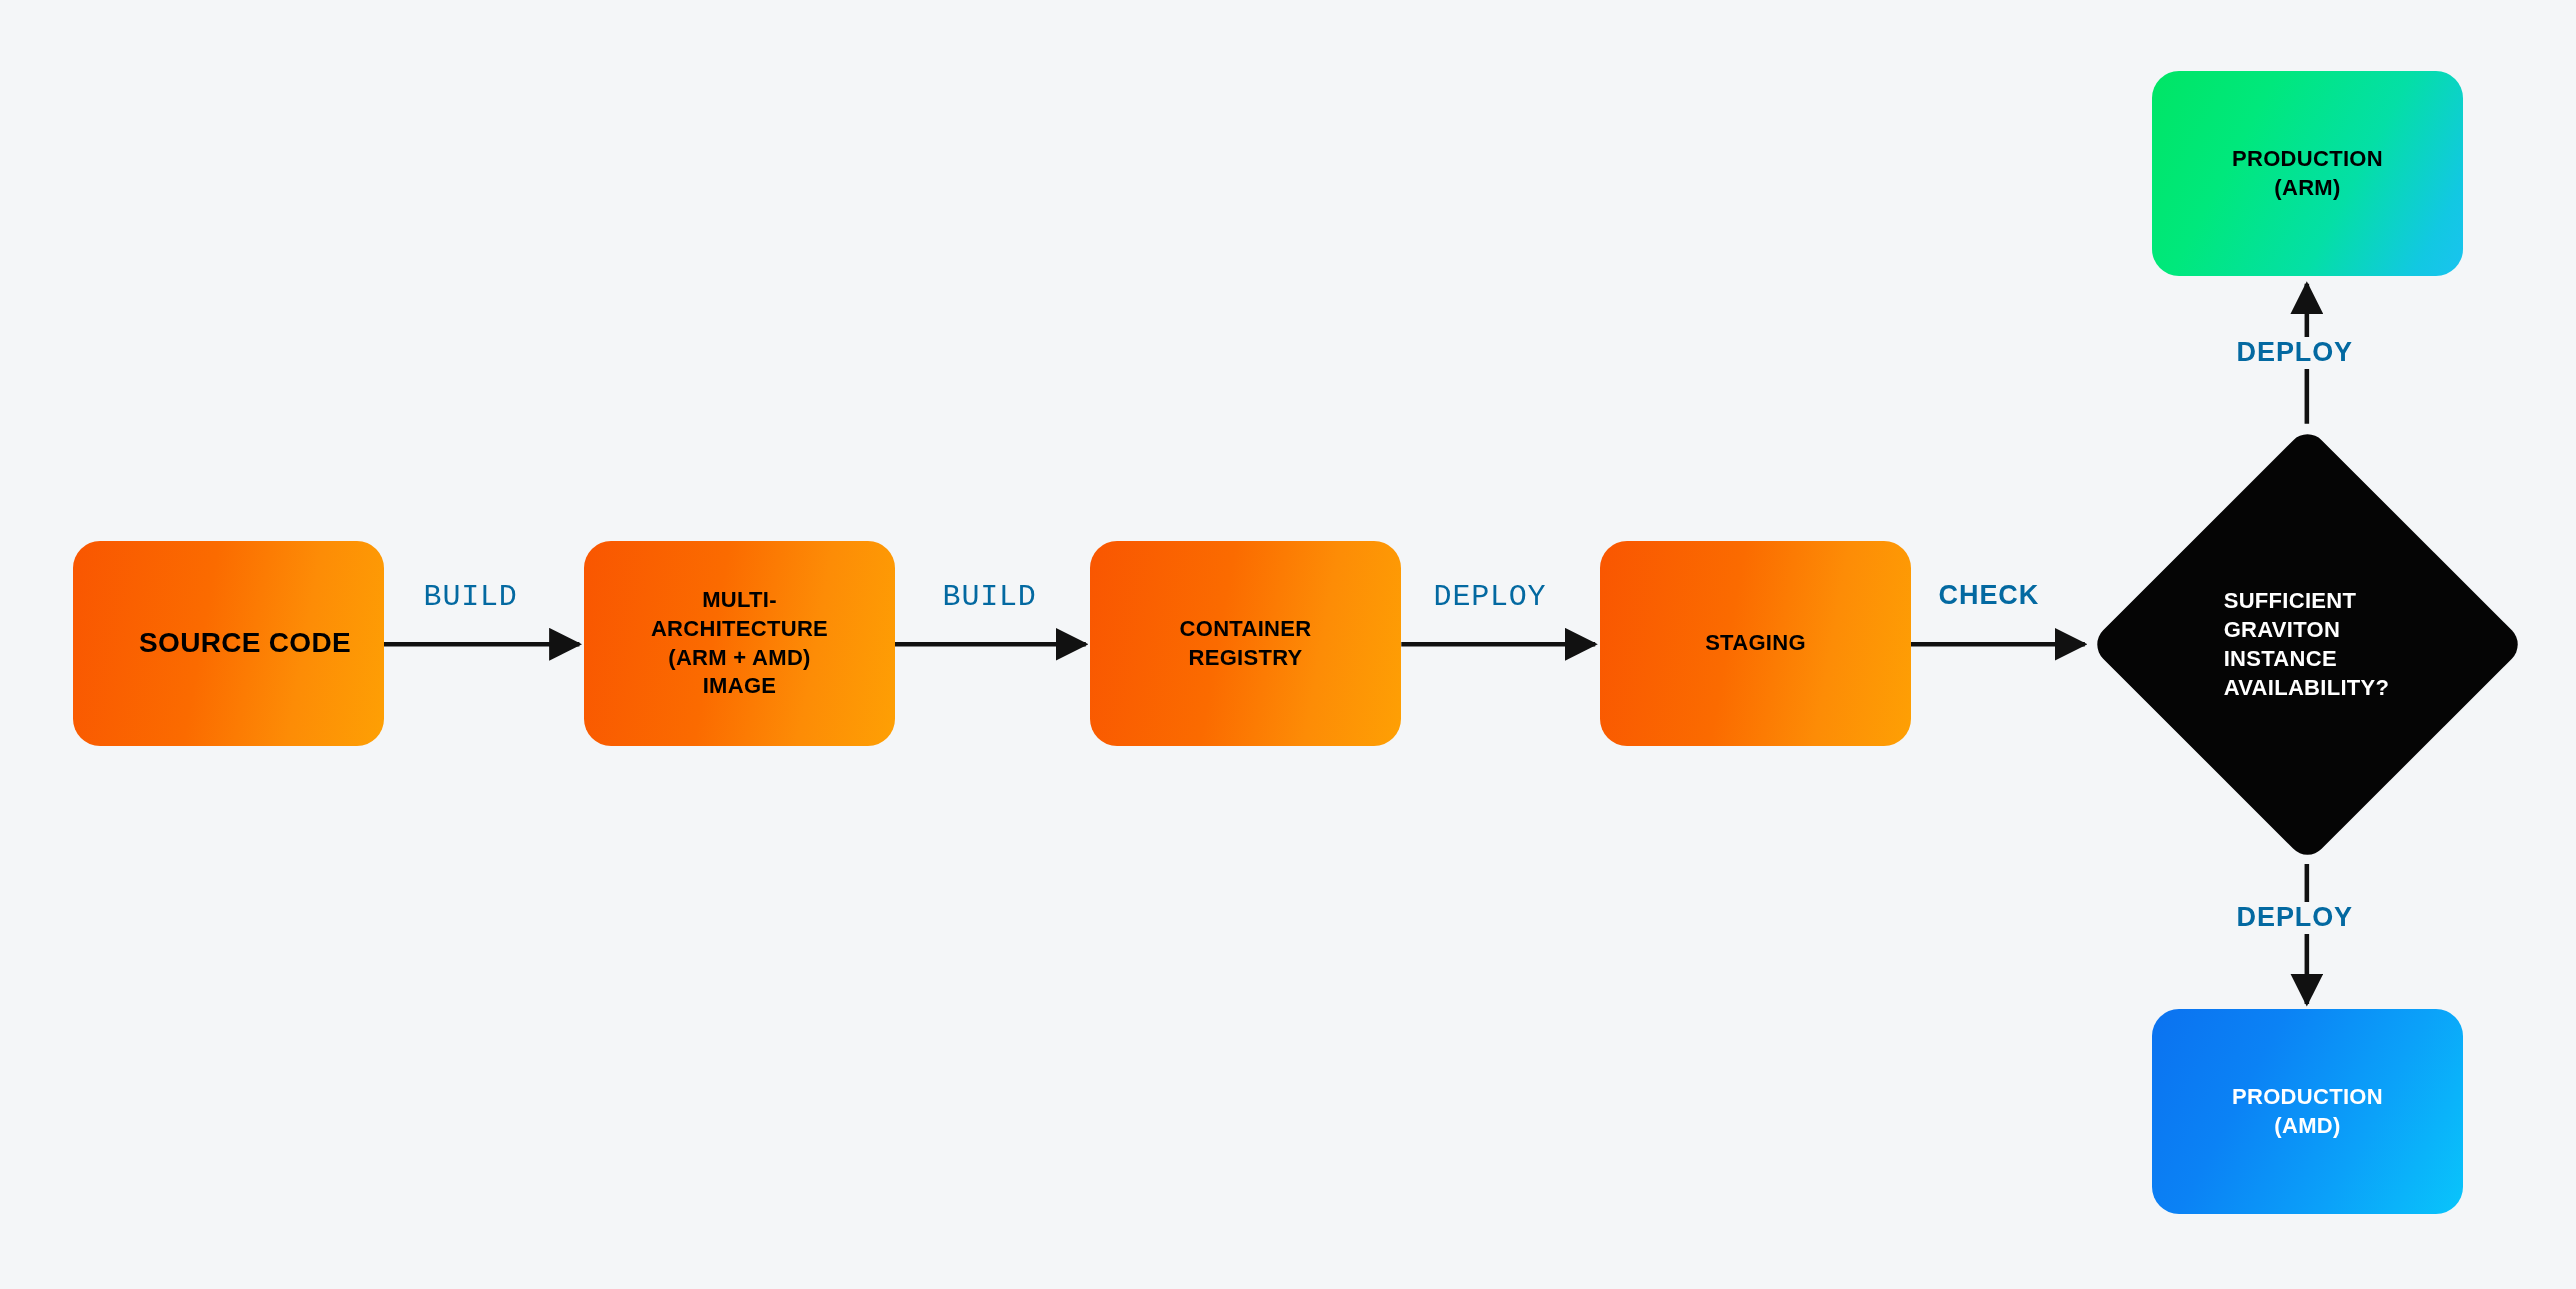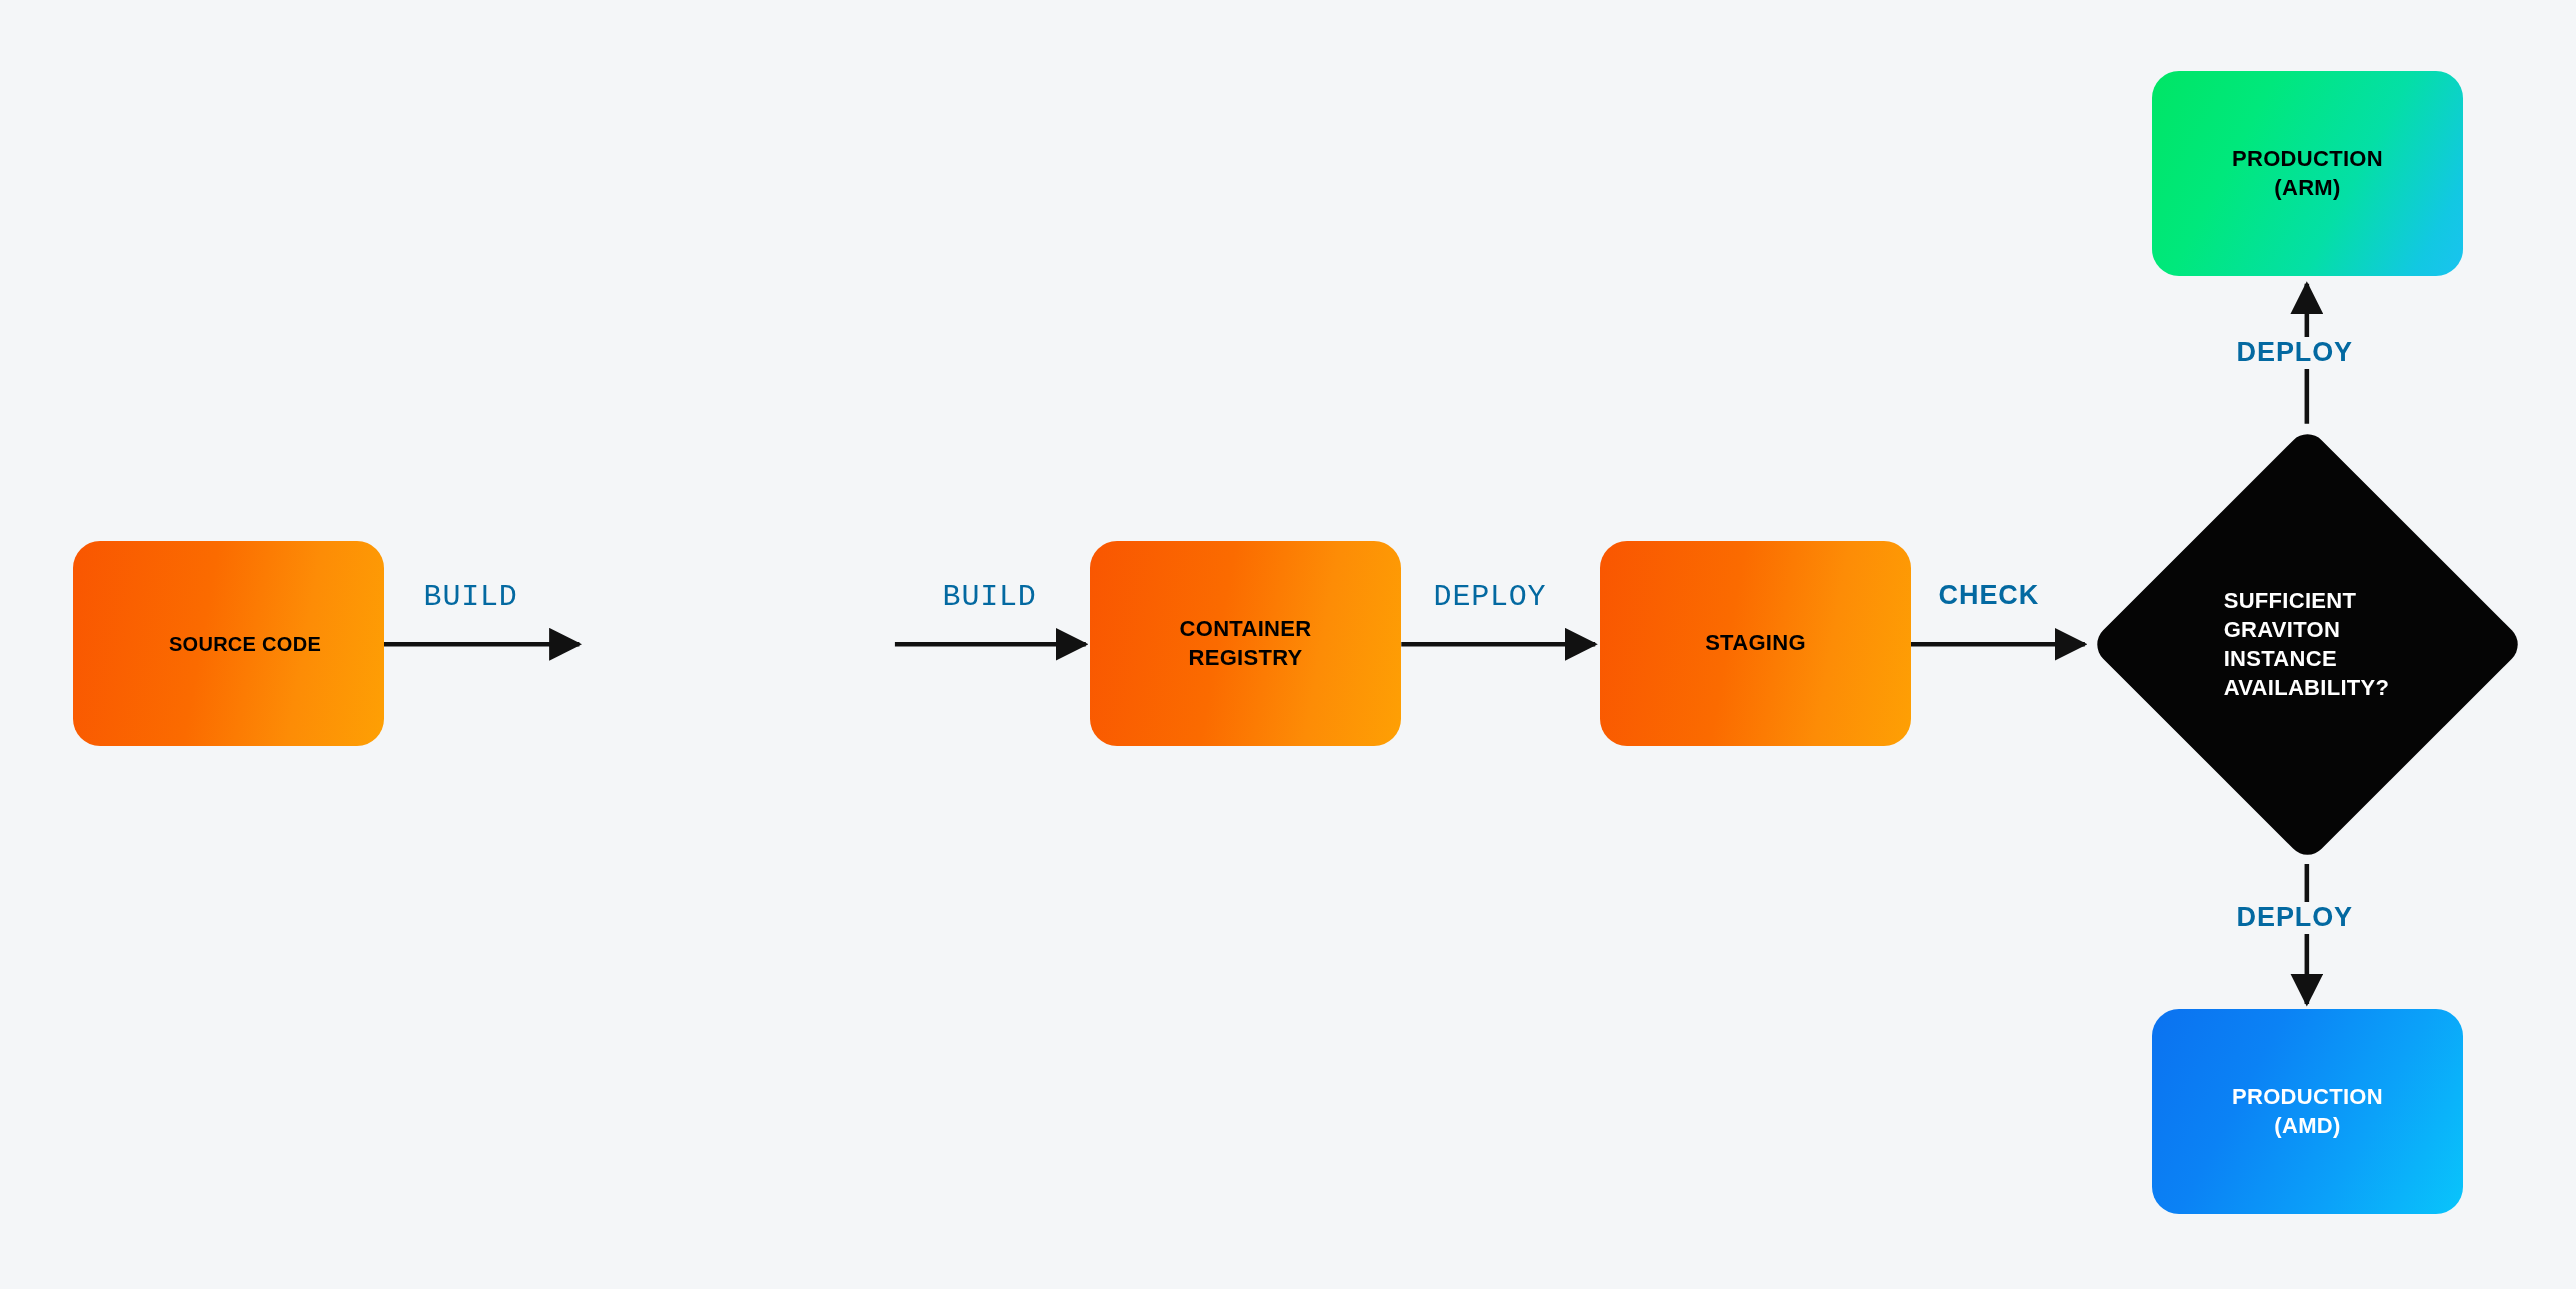--- a/index.html
+++ b/index.html
@@ -53,21 +53,21 @@
   .green-grad {
     background: linear-gradient(118deg, #00e565 0%, #00e87c 30%, #04dfa6 62%, #12c8e2 88%, #1ac3f0 100%);
     color: #000000;
   }
   .blue-grad {
     background: linear-gradient(118deg, #0b72f0 0%, #0b82f5 32%, #0ba1f9 66%, #09c5fb 100%);
     color: #ffffff;
   }
 
   #node-source        { left: 73px;  top: 541px;  width: 311px; height: 205px; }
-  #node-source .node-label { font-size: 20px; margin-left: 33px; }
+  #node-source .node-label { font-size: 28px; margin-left: 33px; }
 
   #node-multiarch     { left: 584px; top: 541px; width: 311px; height: 205px; }
   #node-multiarch .node-label { font-size: 22px; }
 
   #node-registry      { left: 1090px; top: 541px; width: 311px; height: 205px; }
   #node-registry .node-label { font-size: 22px; }
 
   #node-staging       { left: 1600px; top: 541px; width: 311px; height: 205px; }
   #node-staging .node-label { font-size: 22px; }
 
@@ -167,20 +167,26 @@
 
     <line x1="3034" y1="557" x2="3034" y2="373" stroke="#111111" stroke-width="6" marker-end="url(#arrow)"></line>
 
     <line x1="3034" y1="1136" x2="3034" y2="1320" stroke="#111111" stroke-width="6" marker-end="url(#arrow)"></line>
   </svg>
 
   <div class="node orange-grad" id="node-source">
     <span class="node-label">SOURCE CODE</span>
   </div>
 
+  <div class="node orange-grad" id="node-multiarch">
+    <span class="node-label">MULTI-
+ARCHITECTURE
+(ARM + AMD)
+IMAGE</span>
+  </div>
 
   <div class="node orange-grad" id="node-staging">
     <span class="node-label">STAGING</span>
   </div>
 
   <div class="node orange-grad" id="node-registry">
     <span class="node-label">CONTAINER
 REGISTRY</span>
   </div>
 

